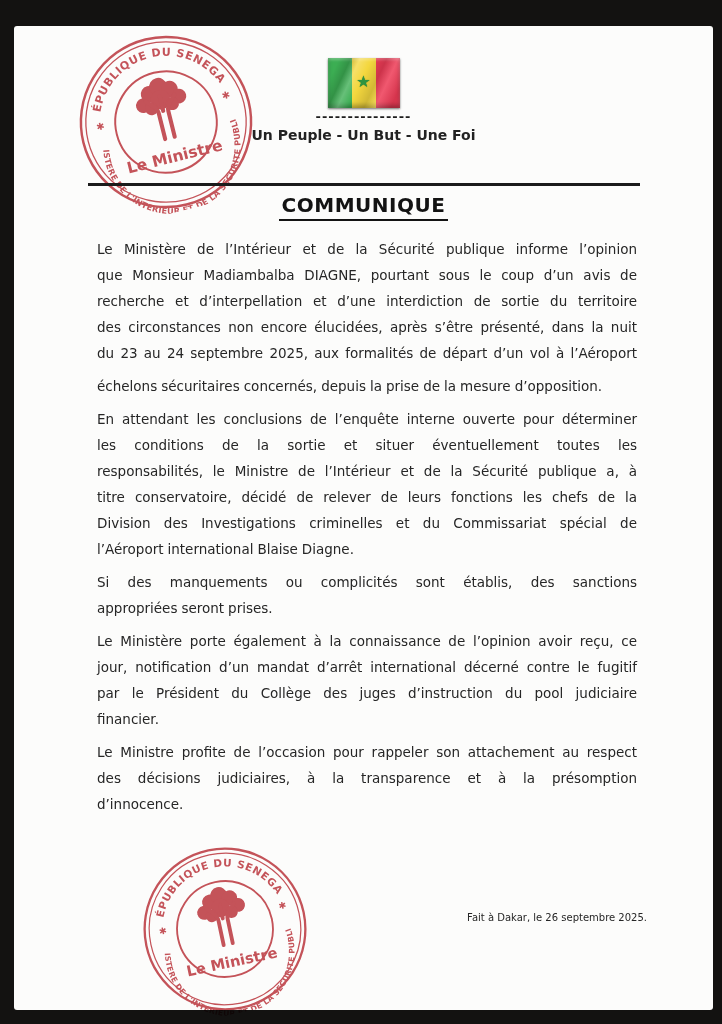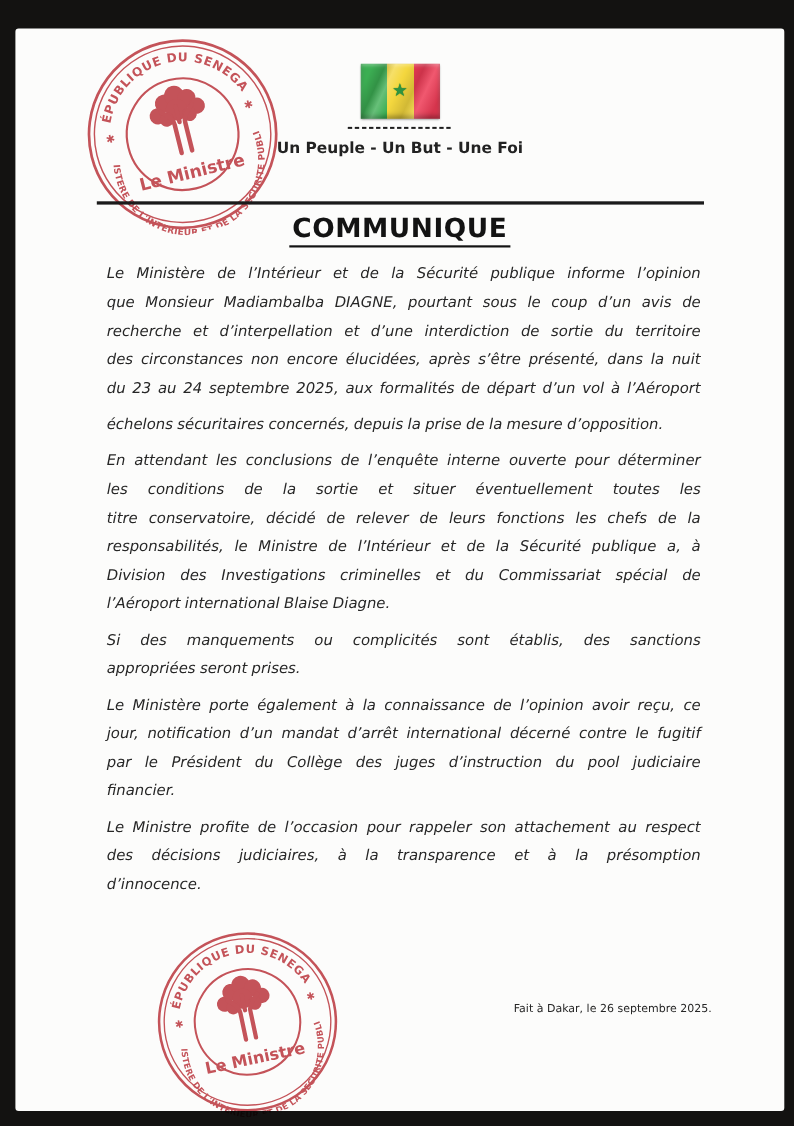--- a/index.html
+++ b/index.html
@@ -39,25 +39,25 @@
   .flag .star { position:absolute; left:50%; top:50%; transform:translate(-50%,-54%);
     color:#2f9440; font-size:16px; line-height:1; text-shadow:0 0 1px #1e7230; }
   .country { margin-top:7px; font-weight:bold; font-size:18px; letter-spacing:.3px; color:#1d1d1d; }
   .dashes  { margin-top:1px; font-weight:bold; font-size:13px; letter-spacing:1px; color:#1d1d1d; }
   .motto   { margin-top:3px; font-weight:600; font-size:14px; color:#222; }
 
   .rule { position:absolute; left:74px; top:157px; width:552px; height:3px; background:#1b1b1b; z-index:6; }
 
   
   .title-wrap { position:absolute; left:0; right:0; top:167px; text-align:center; }
-  .title { display:inline-block; font-size:24px; font-weight:bold; letter-spacing:.5px;
+  .title { display:inline-block; font-size:20px; font-weight:bold; letter-spacing:.5px;
     color:#131313; border-bottom:2.5px solid #131313; padding:0 3px 2px; }
 
   
-  .bodytext { position:absolute; left:83px; top:210px; width:540px; font-size:13.5px; color:#262626; word-spacing:-0.3px;font-style:italic; }
+  .bodytext { position:absolute; left:83px; top:210px; width:540px; font-size:13.5px; color:#262626; word-spacing:-0.3px; }
   .para { margin-bottom:7px; }
   .line { line-height:26px; height:26px; text-align:justify; text-align-last:justify; white-space:normal; }
   .line.last { text-align-last:left; }
 
   
   .dateline { position:absolute; top:886px; right:66px; font-size:10px; color:#262626; }
 </style>
 </head>
 <body>
 
@@ -111,22 +111,22 @@
         <div class="line">recherche et d’interpellation et d’une interdiction de sortie du territoire</div>
         <div class="line">des circonstances non encore élucidées, après s’être présenté, dans la nuit</div>
         <div class="line">du 23 au 24 septembre 2025, aux formalités de départ d’un vol à l’Aéroport</div>
       </div>
       <div class="para">
         <div class="line last">échelons sécuritaires concernés, depuis la prise de la mesure d’opposition.</div>
       </div>
       <div class="para">
         <div class="line">En attendant les conclusions de l’enquête interne ouverte pour déterminer</div>
         <div class="line">les conditions de la sortie et situer éventuellement toutes les</div>
+        <div class="line">responsabilités, le Ministre de l’Intérieur et de la Sécurité publique a, à</div>
         <div class="line">titre conservatoire, décidé de relever de leurs fonctions les chefs de la</div>
-        <div class="line">responsabilités, le Ministre de l’Intérieur et de la Sécurité publique a, à</div>
         <div class="line">Division des Investigations criminelles et du Commissariat spécial de</div>
         <div class="line last">l’Aéroport international Blaise Diagne.</div>
       </div>
       <div class="para">
         <div class="line">Si des manquements ou complicités sont établis, des sanctions</div>
         <div class="line last">appropriées seront prises.</div>
       </div>
       <div class="para">
         <div class="line">Le Ministère porte également à la connaissance de l’opinion avoir reçu, ce</div>
         <div class="line">jour, notification d’un mandat d’arrêt international décerné contre le fugitif</div>

